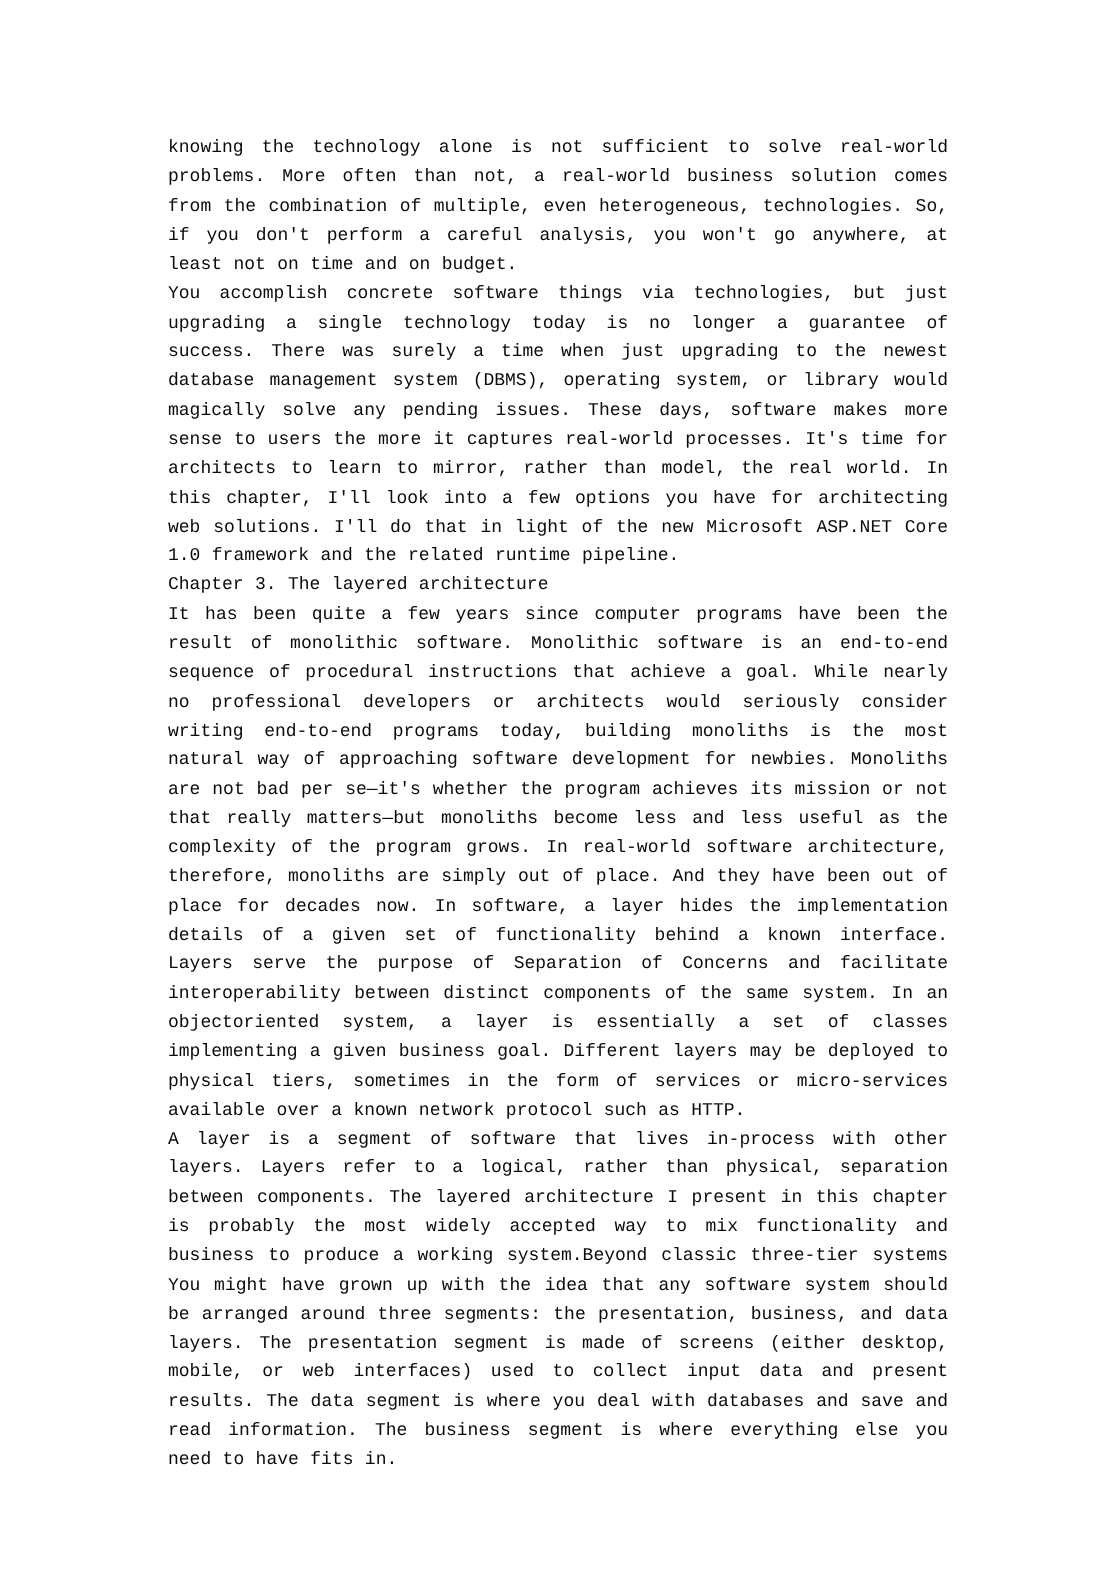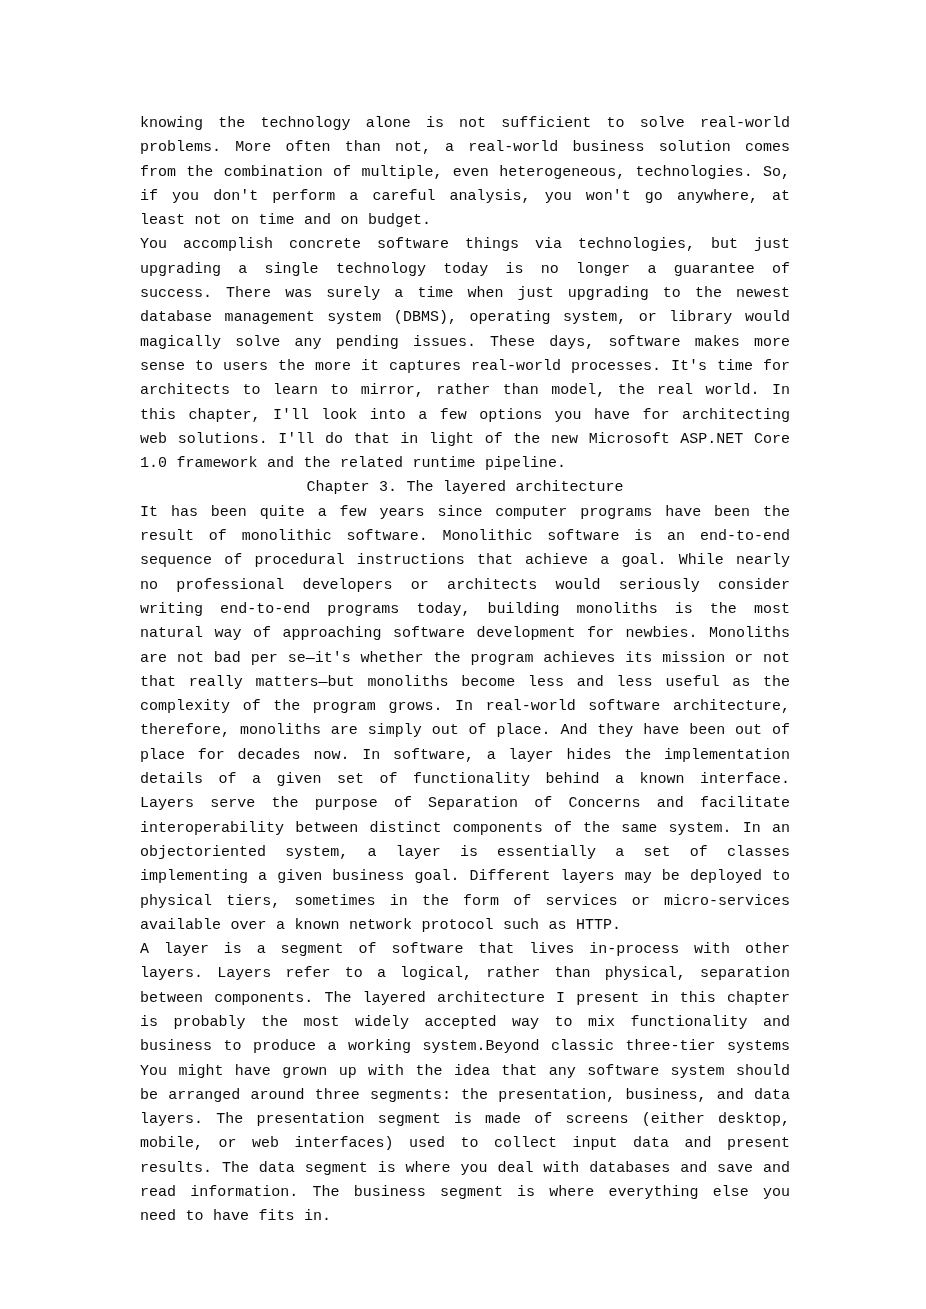--- a/index.html
+++ b/index.html
@@ -30,21 +30,21 @@
       margin: 0;
       padding: 0;
       font-size: 15px;
       line-height: 24.3px;
       text-align: justify;
       text-justify: inter-word;
       word-spacing: 0.5px;
       white-space: normal;
     }
     .text-block p.heading-line {
-      text-align: center;
+      text-align: left;
     }
   </style>
 </head>
 <body>
 
 <div class="page">
   <div class="text-block">
     <p>knowing the technology alone is not sufficient to solve real-world problems. More often than not, a real-world business solution comes from the combination of multiple, even heterogeneous, technologies. So, if you don't perform a careful analysis, you won't go anywhere, at least not on time and on budget.</p>
     <p>You accomplish concrete software things via technologies, but just upgrading a single technology today is no longer a guarantee of success. There was surely a time when just upgrading to the newest database management system (DBMS), operating system, or library would magically solve any pending issues. These days, software makes more sense to users the more it captures real-world processes. It's time for architects to learn to mirror, rather than model, the real world. In this chapter, I'll look into a few options you have for architecting web solutions. I'll do that in light of the new Microsoft ASP.NET Core 1.0 framework and the related runtime pipeline.</p>
     <p class="heading-line">Chapter 3. The layered architecture</p>

